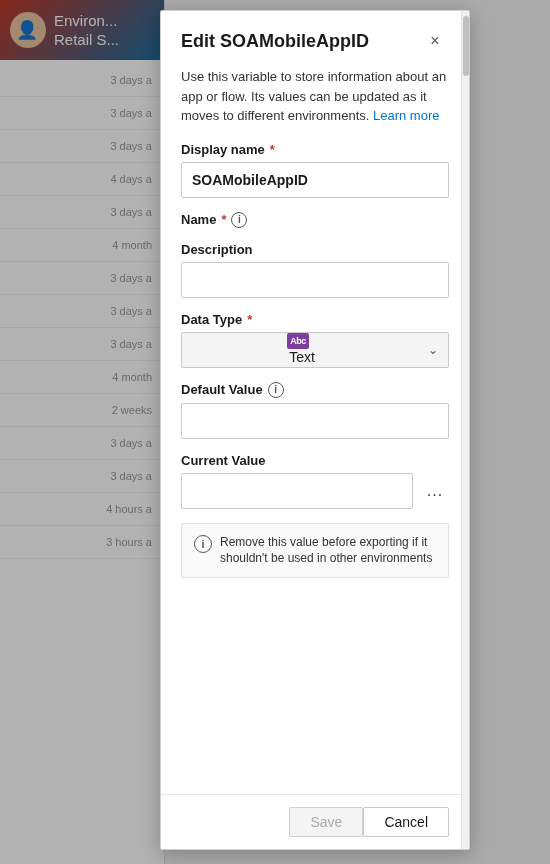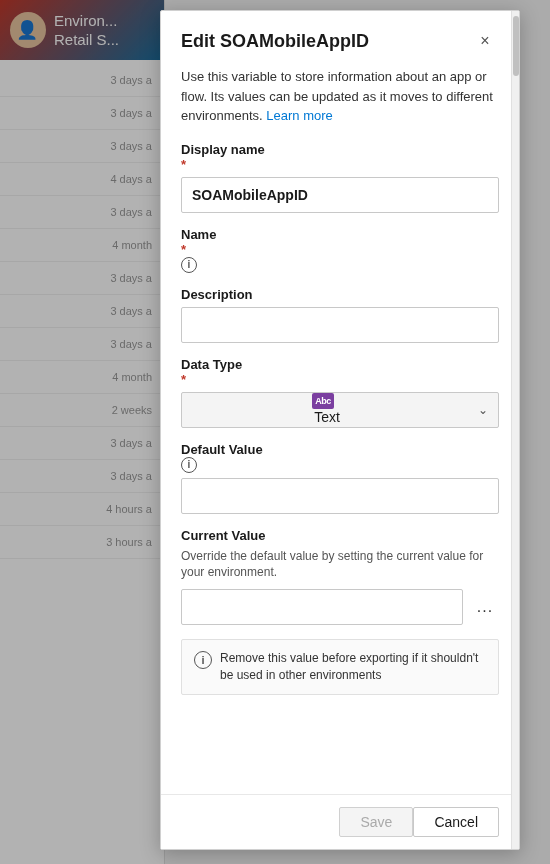--- a/index.html
+++ b/index.html
@@ -78,21 +78,21 @@
       height: 864px;
       background: rgba(0,0,0,0.3);
       z-index: 10;
     }
 
     
     .modal {
       position: absolute;
       top: 10px;
       left: 160px;
-      width: 360px;
+      width: 310px;
       height: 840px;
       background: #fff;
       border: 1px solid #d0d0d0;
       border-radius: 2px;
       box-shadow: 0 4px 20px rgba(0,0,0,0.25);
       z-index: 20;
       display: flex;
       flex-direction: column;
     }
 
@@ -141,25 +141,26 @@
       color: #0078d4;
       text-decoration: none;
     }
 
     .form-group {
       margin-bottom: 14px;
     }
 
     .form-label {
       display: flex;
+      align-items: center;
+      gap: 5px;
       font-size: 13px;
       font-weight: 600;
       color: #1a1a1a;
       margin-bottom: 5px;
-      flex-direction: column;
     }
 
     .required-star {
       color: #c0392b;
       font-weight: bold;
     }
 
     .info-icon {
       display: inline-flex;
       align-items: center;
@@ -507,21 +508,20 @@
         <span>Default Value</span>
         <span class="info-icon">i</span>
       </div>
       <input type="text" class="form-input empty-input" style="">
     </div>
 
     <div class="form-group">
       <div class="form-label">
         <span>Current Value</span>
       </div>
-      <p class="current-value-description">Override the default value by setting the current value for your environment.</p>
       <div class="current-value-input-row">
         <input type="text" class="current-value-input" style="">
         <button class="ellipsis-btn">...</button>
       </div>
     </div>
 
     <div class="warning-box">
       <span class="warning-icon">i</span>
       <span class="warning-text">Remove this value before exporting if it shouldn't be used in other environments</span>
     </div>

